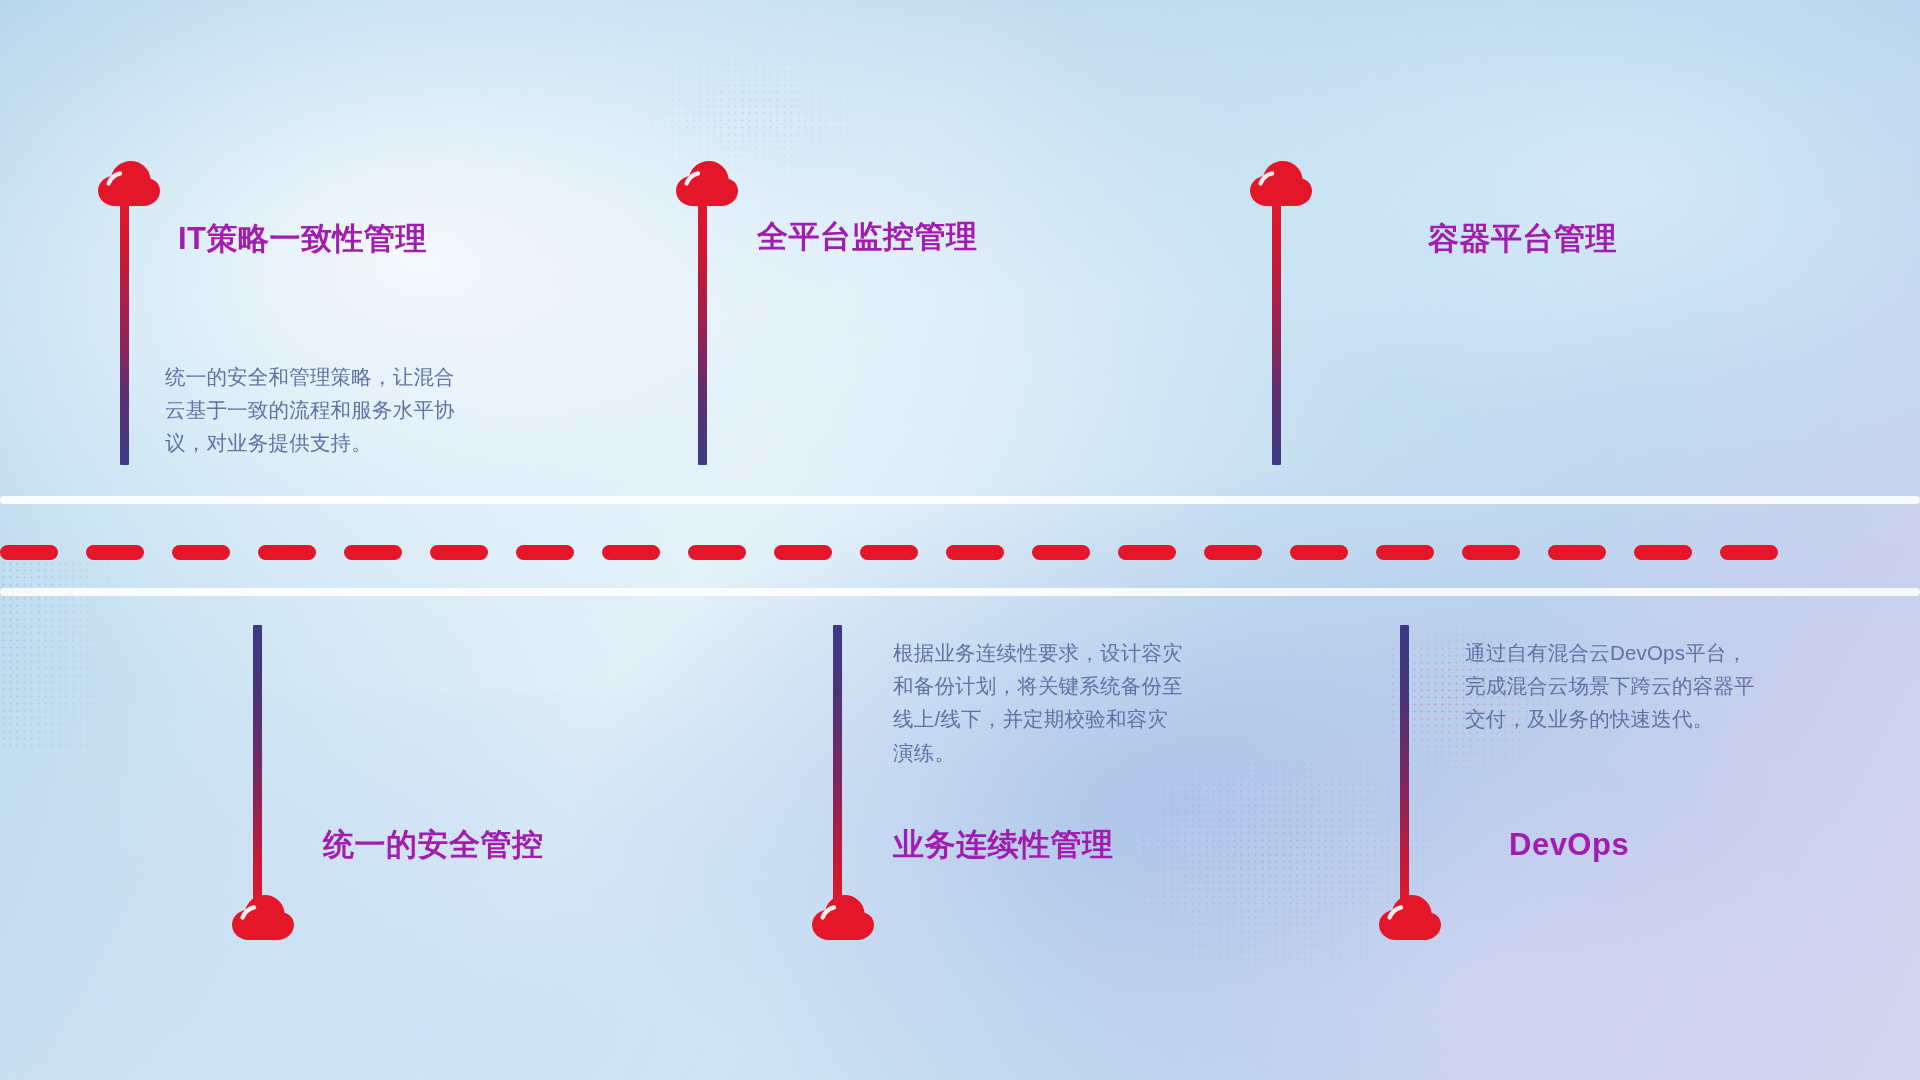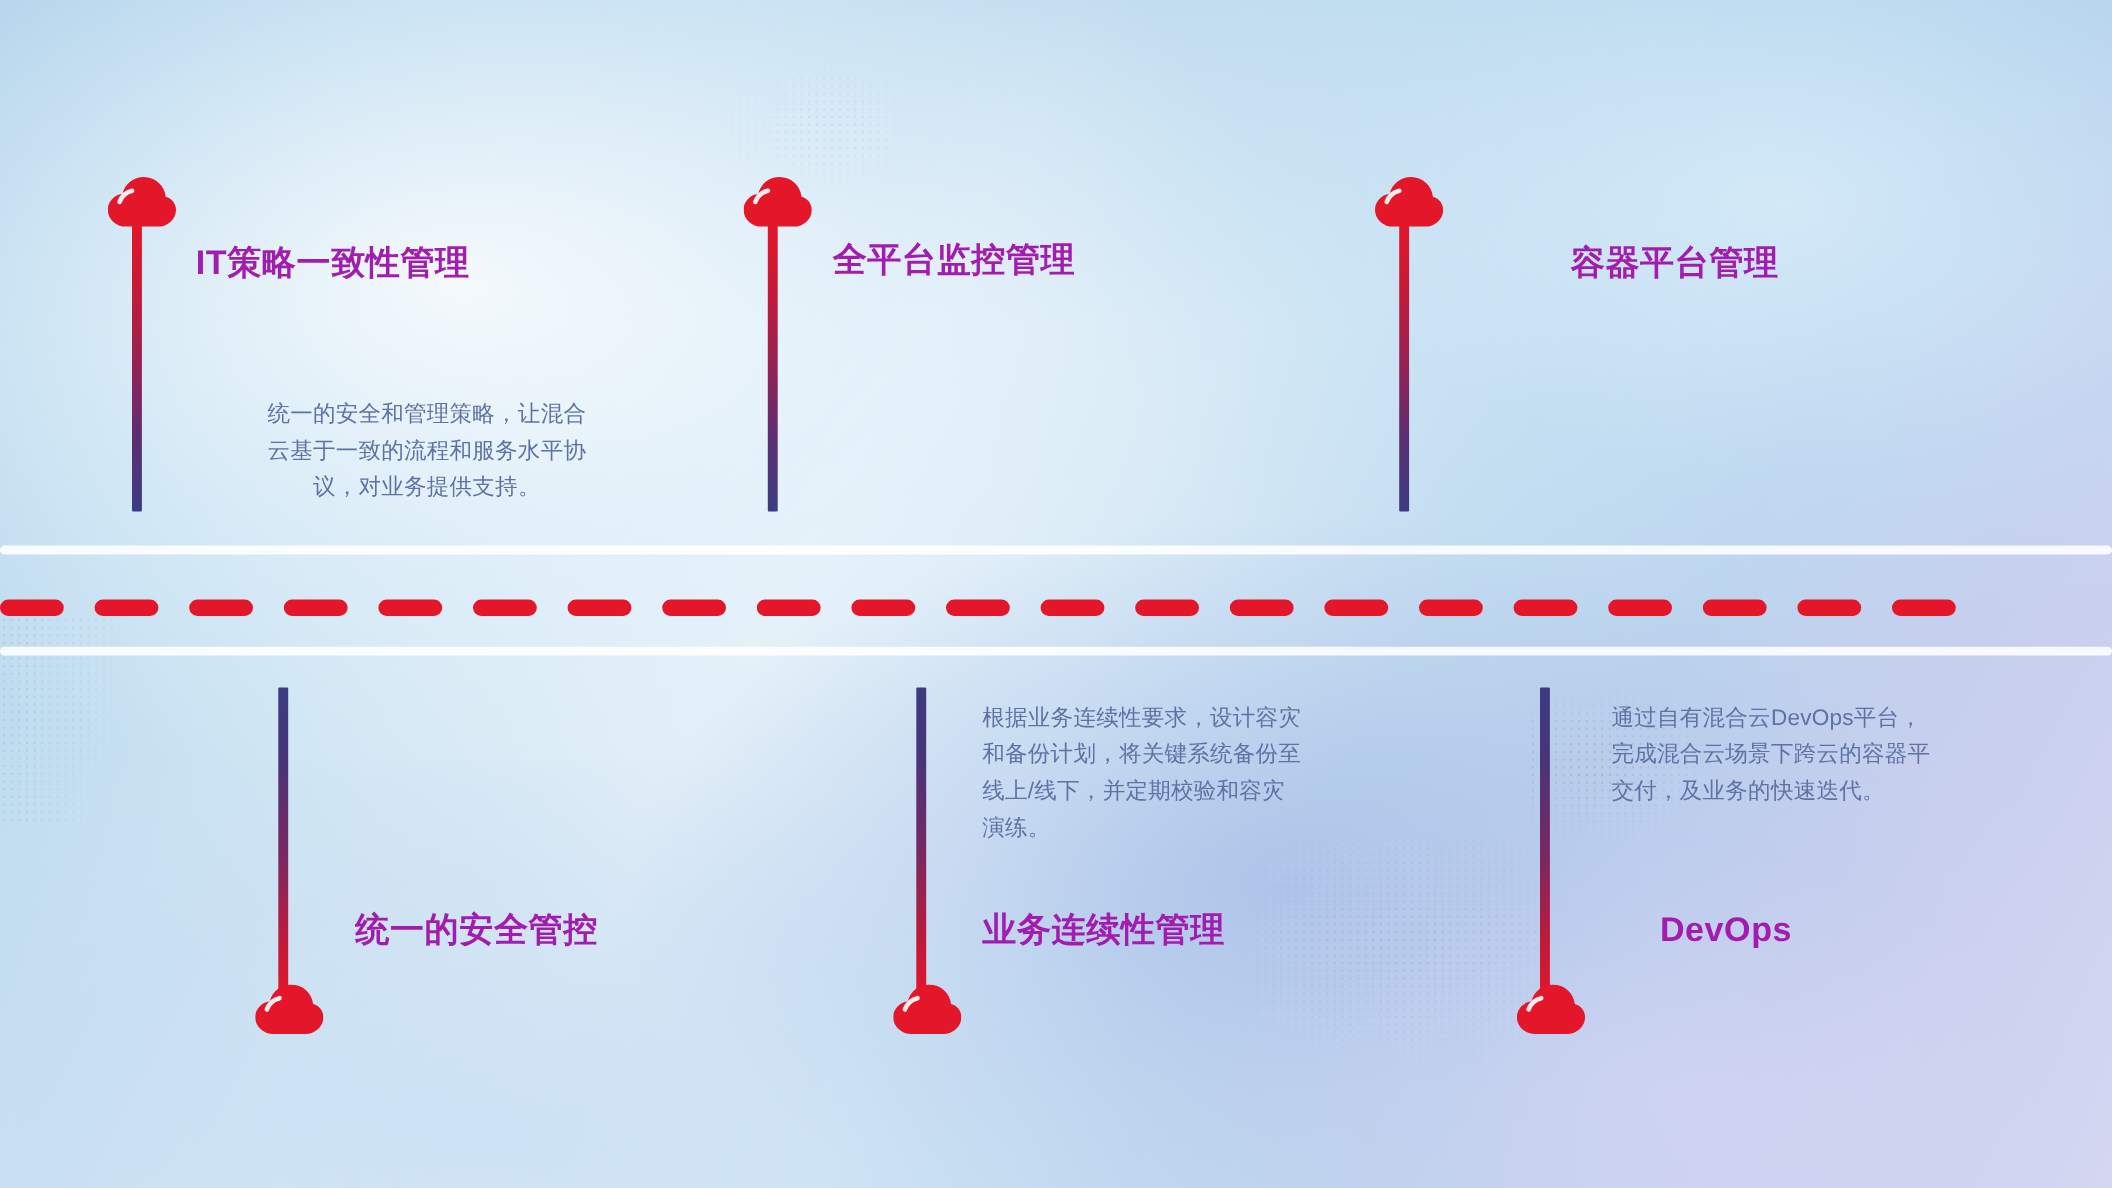--- a/index.html
+++ b/index.html
@@ -157,21 +157,21 @@
   <div class="rule lower"></div>
 
   <div class="cloud-icon" style="left:98px; top:161px;">
     <svg viewBox="0 0 62 46" xmlns="http://www.w3.org/2000/svg">
       <path d="M16.5 45C7.4 45 0 38.2 0 29.8c0-7.4 5.7-13.6 13.3-14.6C15.4 6.4 23.3 0 32.7 0c10.4 0 19 7.8 19.9 17.8C58.2 19.2 62 24 62 29.8 62 38.2 54.6 45 45.5 45z" fill="#e4172a"></path>
       <path d="M10.6 22.6c1.9-5.1 6.2-8.9 11.5-10.2" stroke="#ffffff" stroke-width="4.2" stroke-linecap="round" fill="none" opacity=".92"></path>
     </svg>
   </div>
   <div class="stem top" style="left:120px; top:200px; height:265px;"></div>
   <div class="heading" style="left:178px; top:220px;">IT策略一致性管理</div>
-  <div class="body-text" style="left:178px; top:360px; width:420px;text-align:center;">统一的安全和管理策略，让混合
+  <div class="body-text" style="left:165px; top:360px; width:420px;">统一的安全和管理策略，让混合
 云基于一致的流程和服务水平协
 议，对业务提供支持。</div>
 
   <div class="cloud-icon" style="left:676px; top:161px;">
     <svg viewBox="0 0 62 46" xmlns="http://www.w3.org/2000/svg">
       <path d="M16.5 45C7.4 45 0 38.2 0 29.8c0-7.4 5.7-13.6 13.3-14.6C15.4 6.4 23.3 0 32.7 0c10.4 0 19 7.8 19.9 17.8C58.2 19.2 62 24 62 29.8 62 38.2 54.6 45 45.5 45z" fill="#e4172a"></path>
       <path d="M10.6 22.6c1.9-5.1 6.2-8.9 11.5-10.2" stroke="#ffffff" stroke-width="4.2" stroke-linecap="round" fill="none" opacity=".92"></path>
     </svg>
   </div>
   <div class="stem top" style="left:698px; top:200px; height:265px;"></div>

